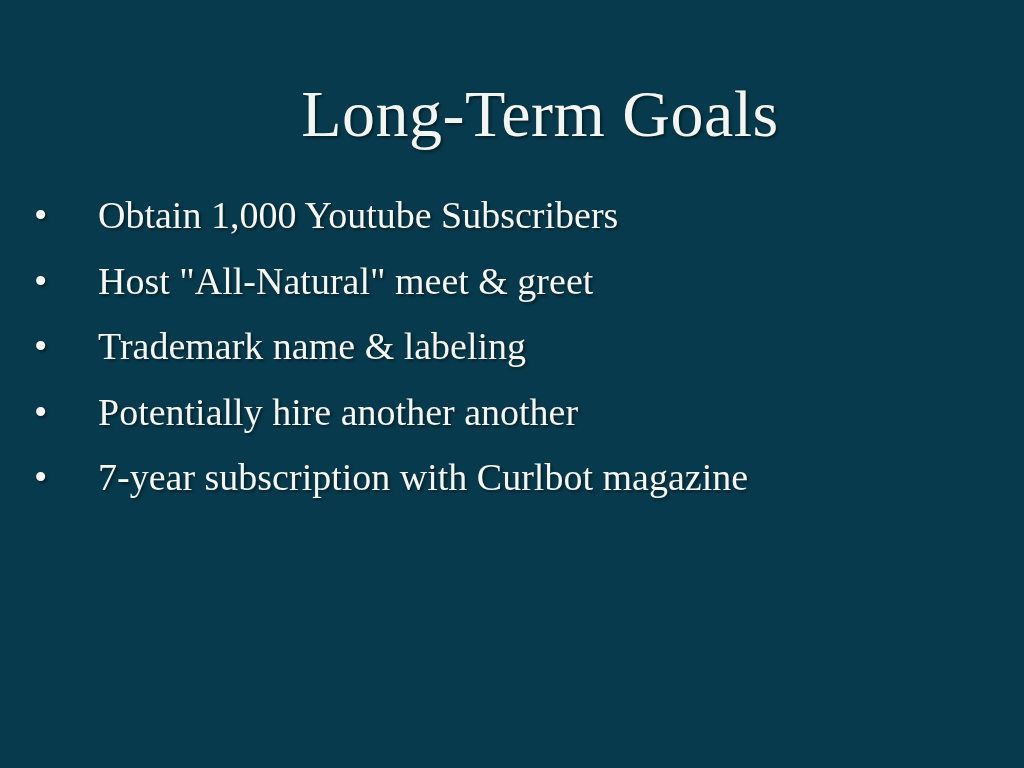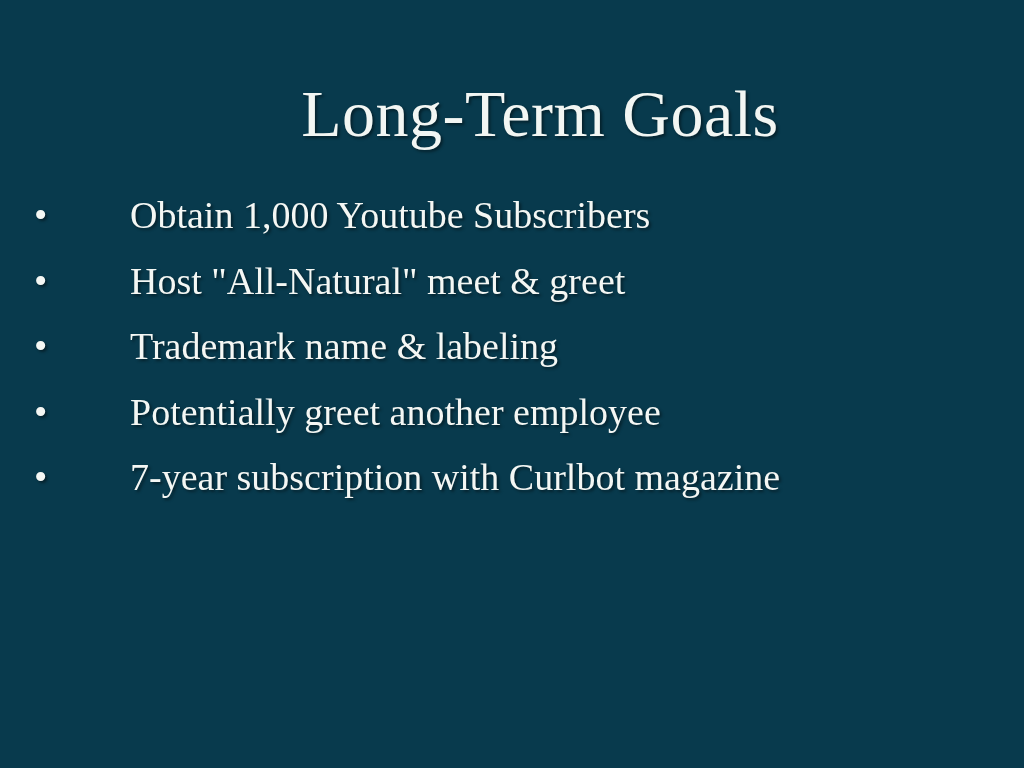--- a/index.html
+++ b/index.html
@@ -59,21 +59,20 @@
     width: 78px;
     text-align: left;
     padding-left: 14px;
     font-size: 38px;
     line-height: 1.25;
     box-sizing: border-box;
   }
   .bullet-text {
     flex: 1 1 auto;
     white-space: nowrap;
-    margin-left: 32px;
   }
 </style>
 </head>
 <body>
 
 <div class="slide">
 
   <h1 class="slide-title">Long-Term Goals</h1>
 
   <ul class="bullet-list">
@@ -88,21 +87,21 @@
       <span class="bullet-text">Host "All-Natural" meet &amp; greet</span>
     </li>
 
     <li class="bullet-item">
       <span class="bullet-marker">•</span>
       <span class="bullet-text">Trademark name &amp; labeling</span>
     </li>
 
     <li class="bullet-item">
       <span class="bullet-marker">•</span>
-      <span class="bullet-text">Potentially greet another employee</span>
+      <span class="bullet-text">Potentially hire another another</span>
     </li>
 
     <li class="bullet-item">
       <span class="bullet-marker">•</span>
       <span class="bullet-text">7-year subscription with Curlbot magazine</span>
     </li>
 
   </ul>
 
 </div>

